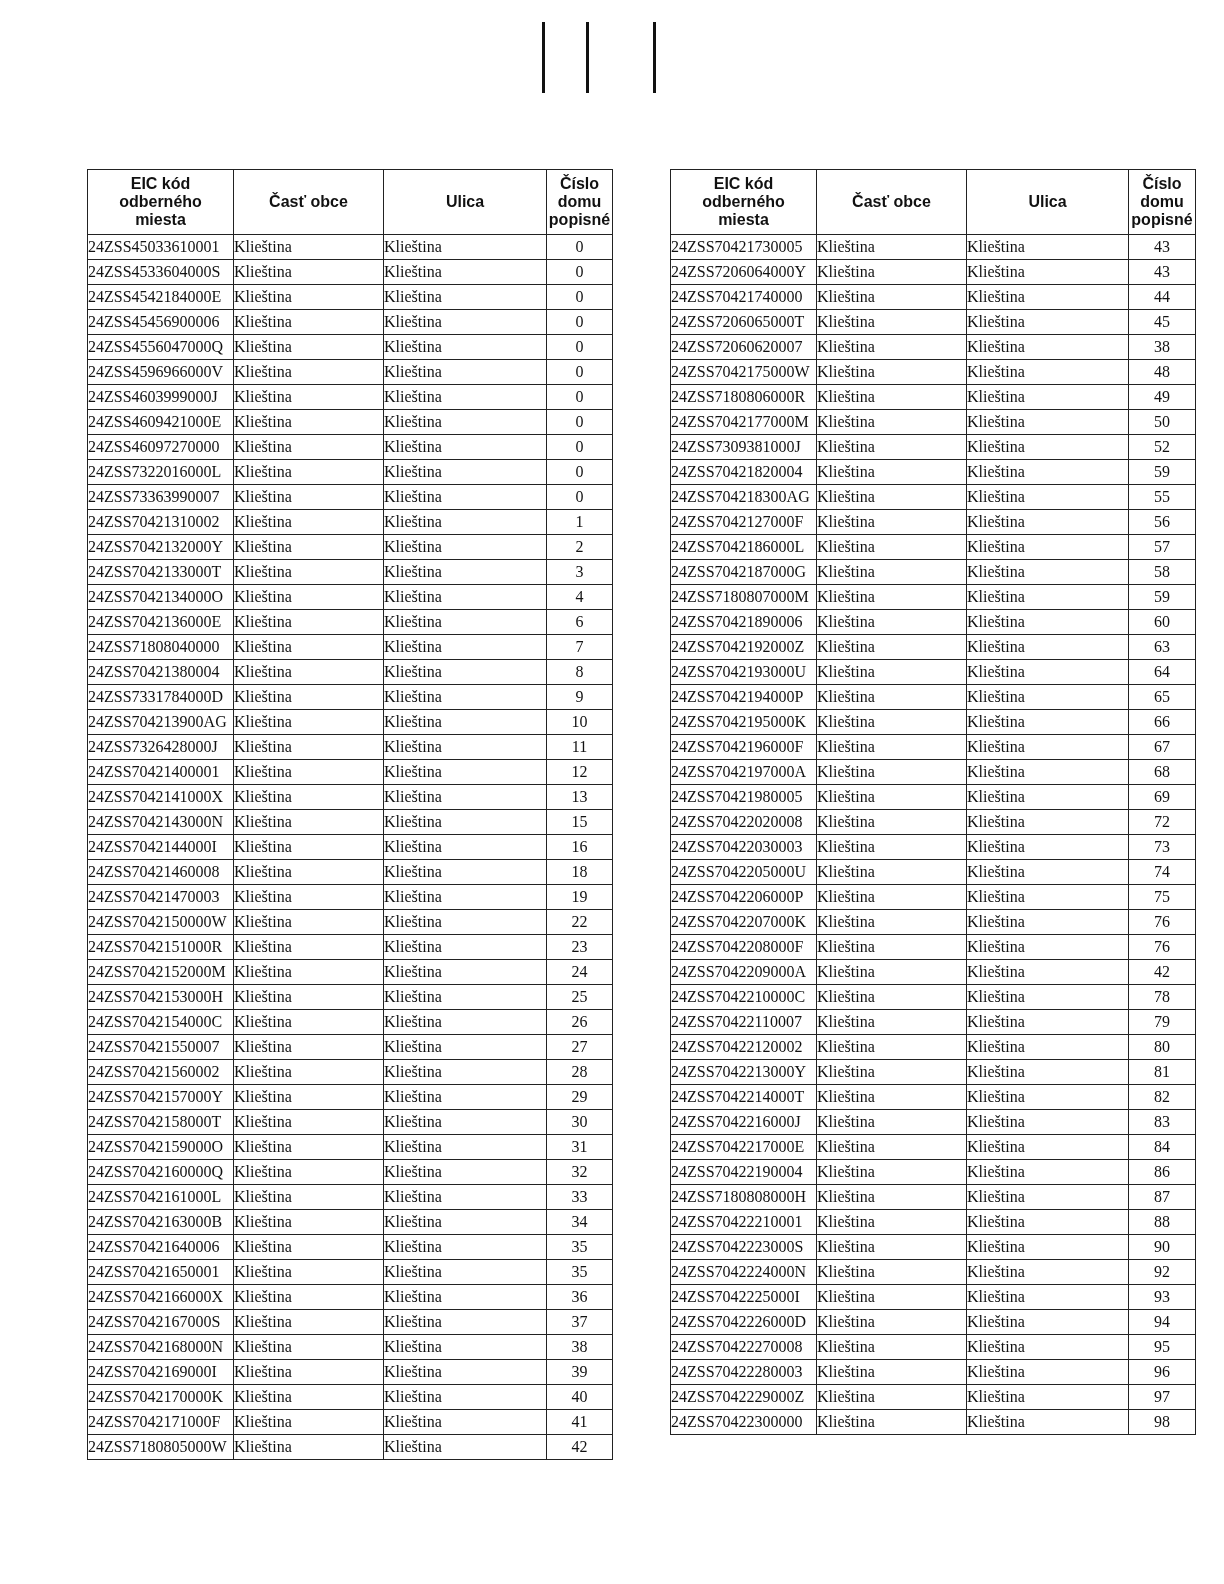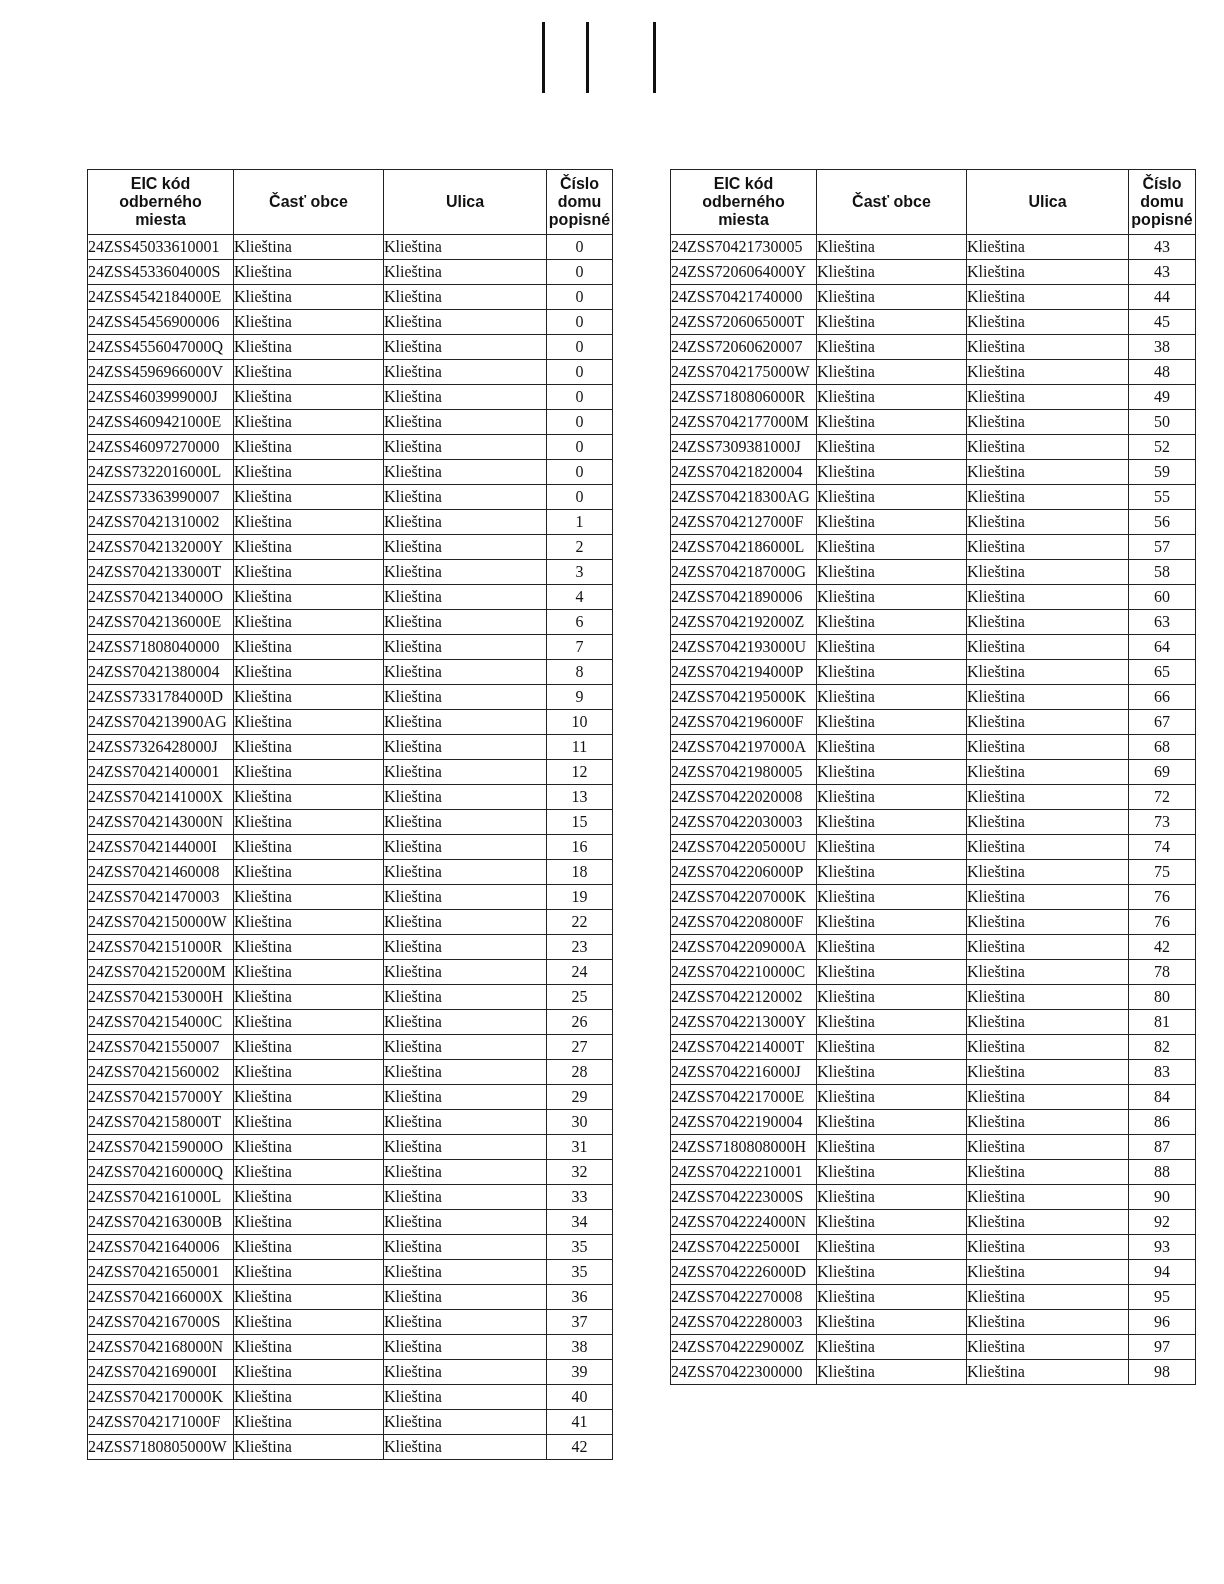--- a/index.html
+++ b/index.html
@@ -429,20 +429,26 @@
         <td class="c-street">Klieština</td>
         <td class="c-num">57</td>
       </tr>
       <tr>
         <td class="c-eic">24ZSS7042187000G</td>
         <td class="c-part">Klieština</td>
         <td class="c-street">Klieština</td>
         <td class="c-num">58</td>
       </tr>
       <tr>
+        <td class="c-eic">24ZSS7180807000M</td>
+        <td class="c-part">Klieština</td>
+        <td class="c-street">Klieština</td>
+        <td class="c-num">59</td>
+      </tr>
+      <tr>
         <td class="c-eic">24ZSS70421890006</td>
         <td class="c-part">Klieština</td>
         <td class="c-street">Klieština</td>
         <td class="c-num">60</td>
       </tr>
       <tr>
         <td class="c-eic">24ZSS7042192000Z</td>
         <td class="c-part">Klieština</td>
         <td class="c-street">Klieština</td>
         <td class="c-num">63</td>
@@ -523,20 +529,26 @@
         <td class="c-eic">24ZSS7042209000A</td>
         <td class="c-part">Klieština</td>
         <td class="c-street">Klieština</td>
         <td class="c-num">42</td>
       </tr>
       <tr>
         <td class="c-eic">24ZSS7042210000C</td>
         <td class="c-part">Klieština</td>
         <td class="c-street">Klieština</td>
         <td class="c-num">78</td>
+      </tr>
+      <tr>
+        <td class="c-eic">24ZSS70422110007</td>
+        <td class="c-part">Klieština</td>
+        <td class="c-street">Klieština</td>
+        <td class="c-num">79</td>
       </tr>
       <tr>
         <td class="c-eic">24ZSS70422120002</td>
         <td class="c-part">Klieština</td>
         <td class="c-street">Klieština</td>
         <td class="c-num">80</td>
       </tr>
       <tr>
         <td class="c-eic">24ZSS7042213000Y</td>
         <td class="c-part">Klieština</td>

